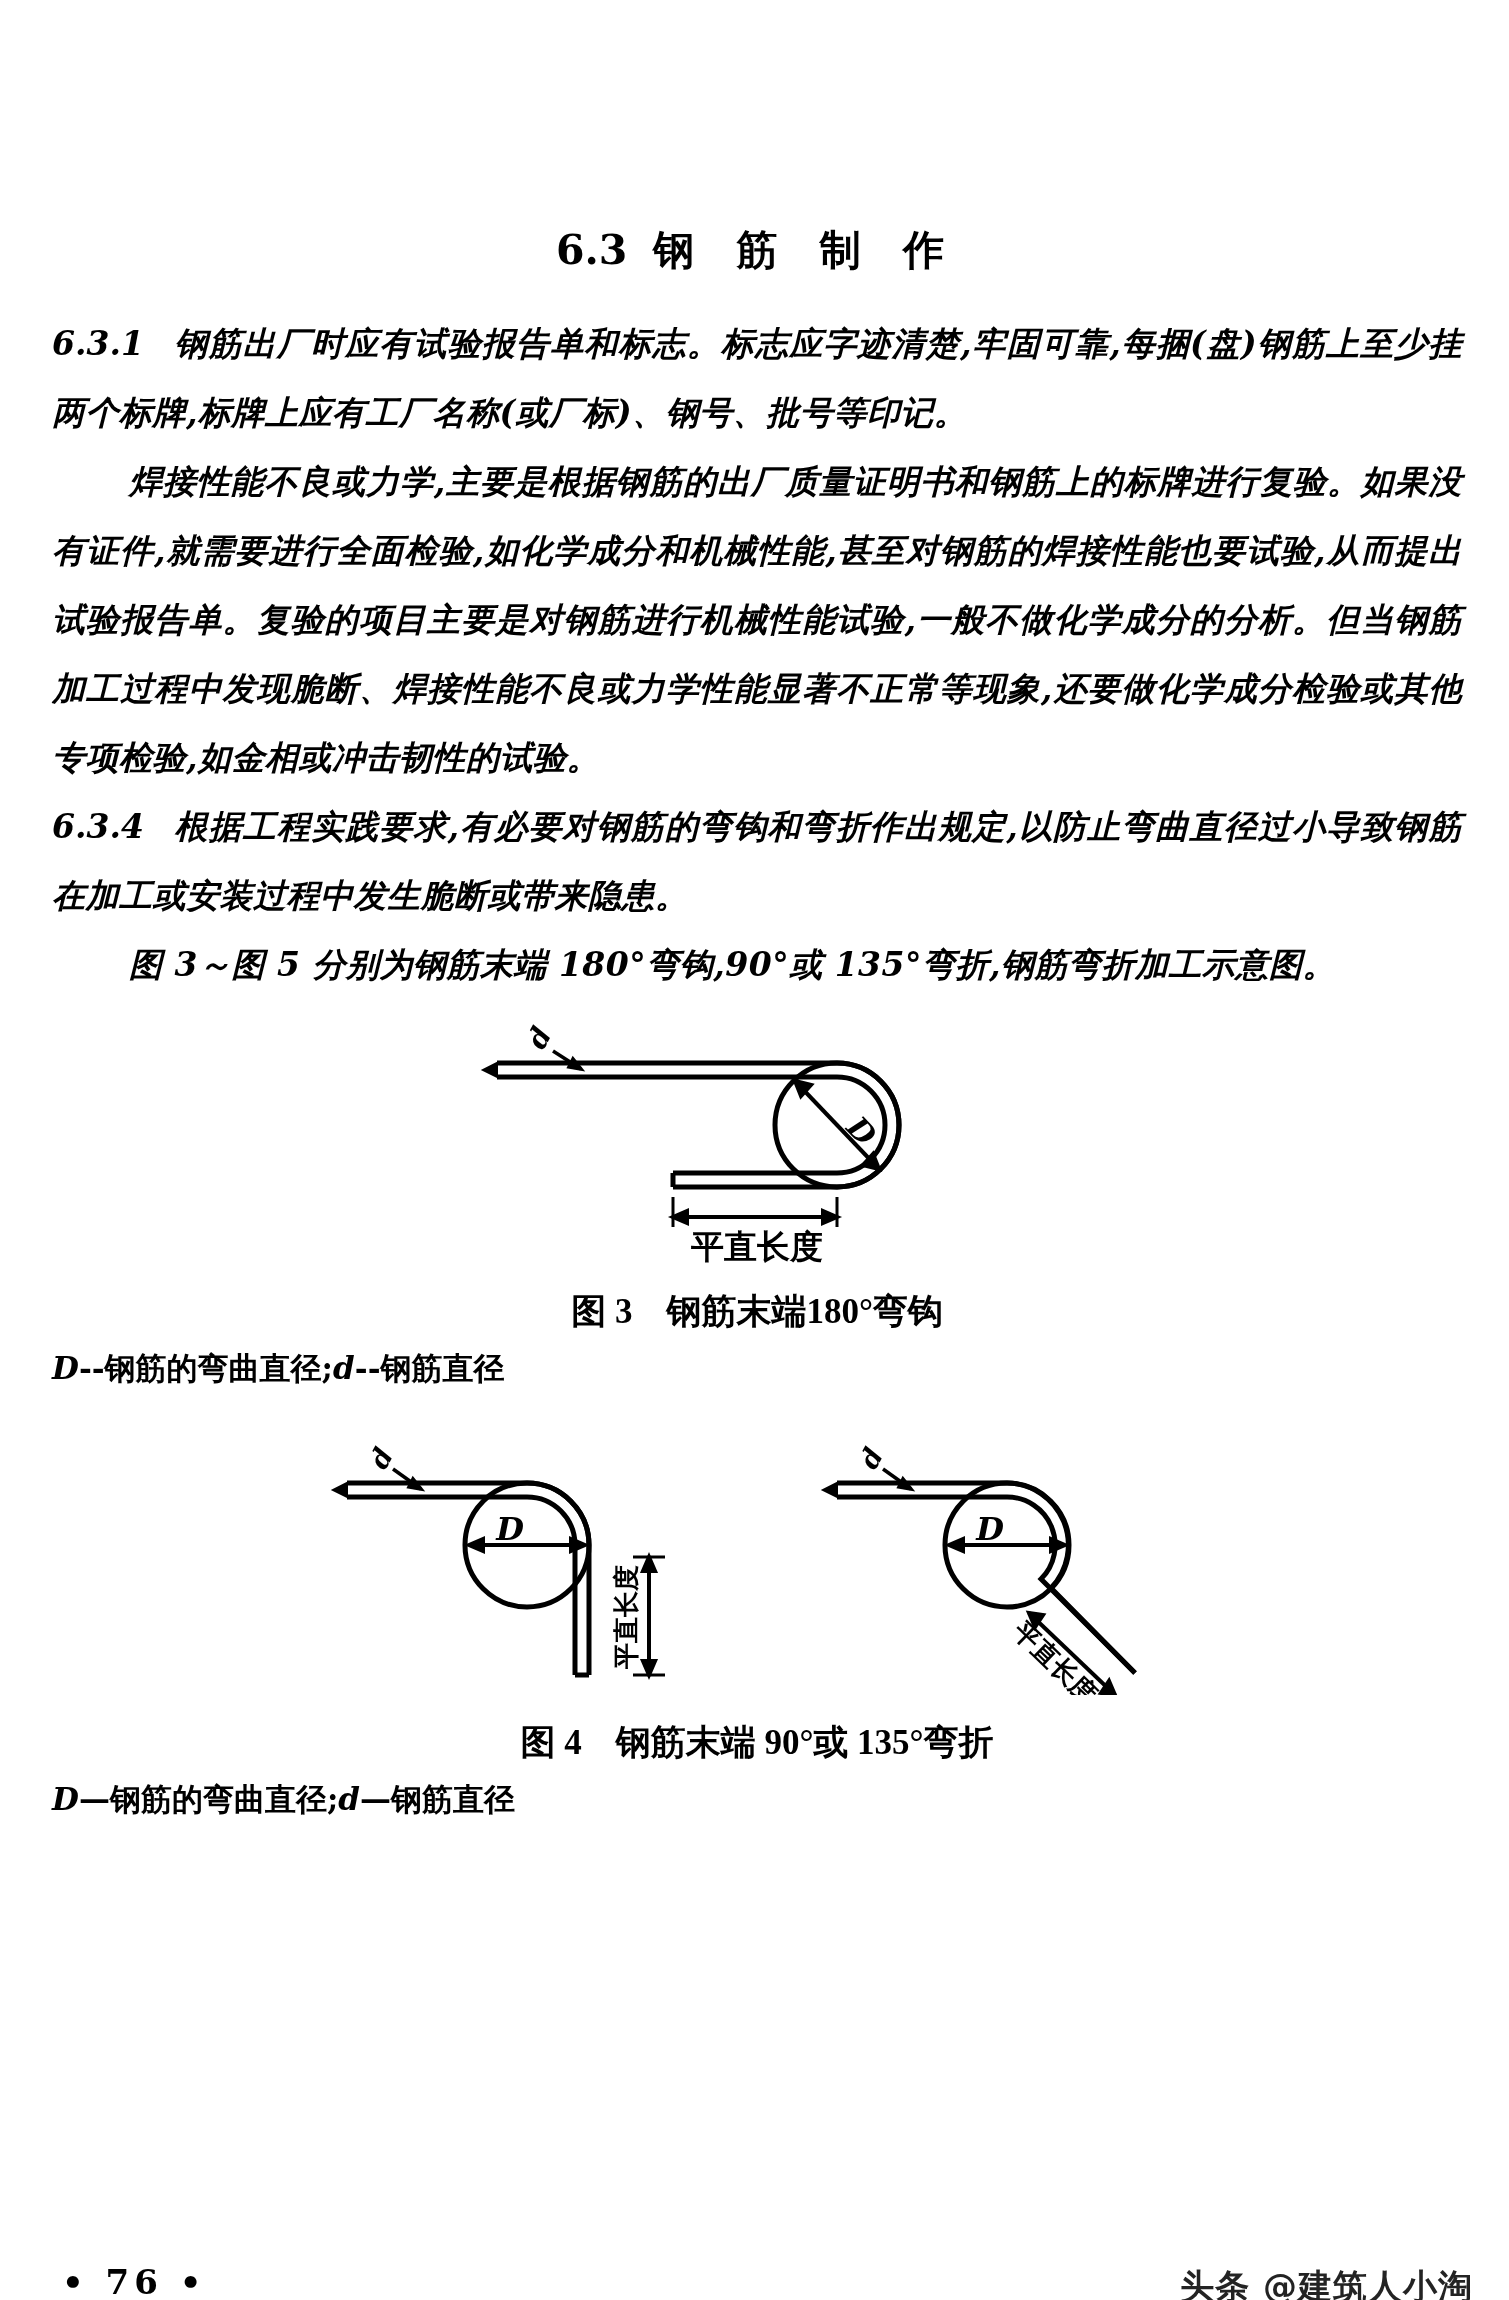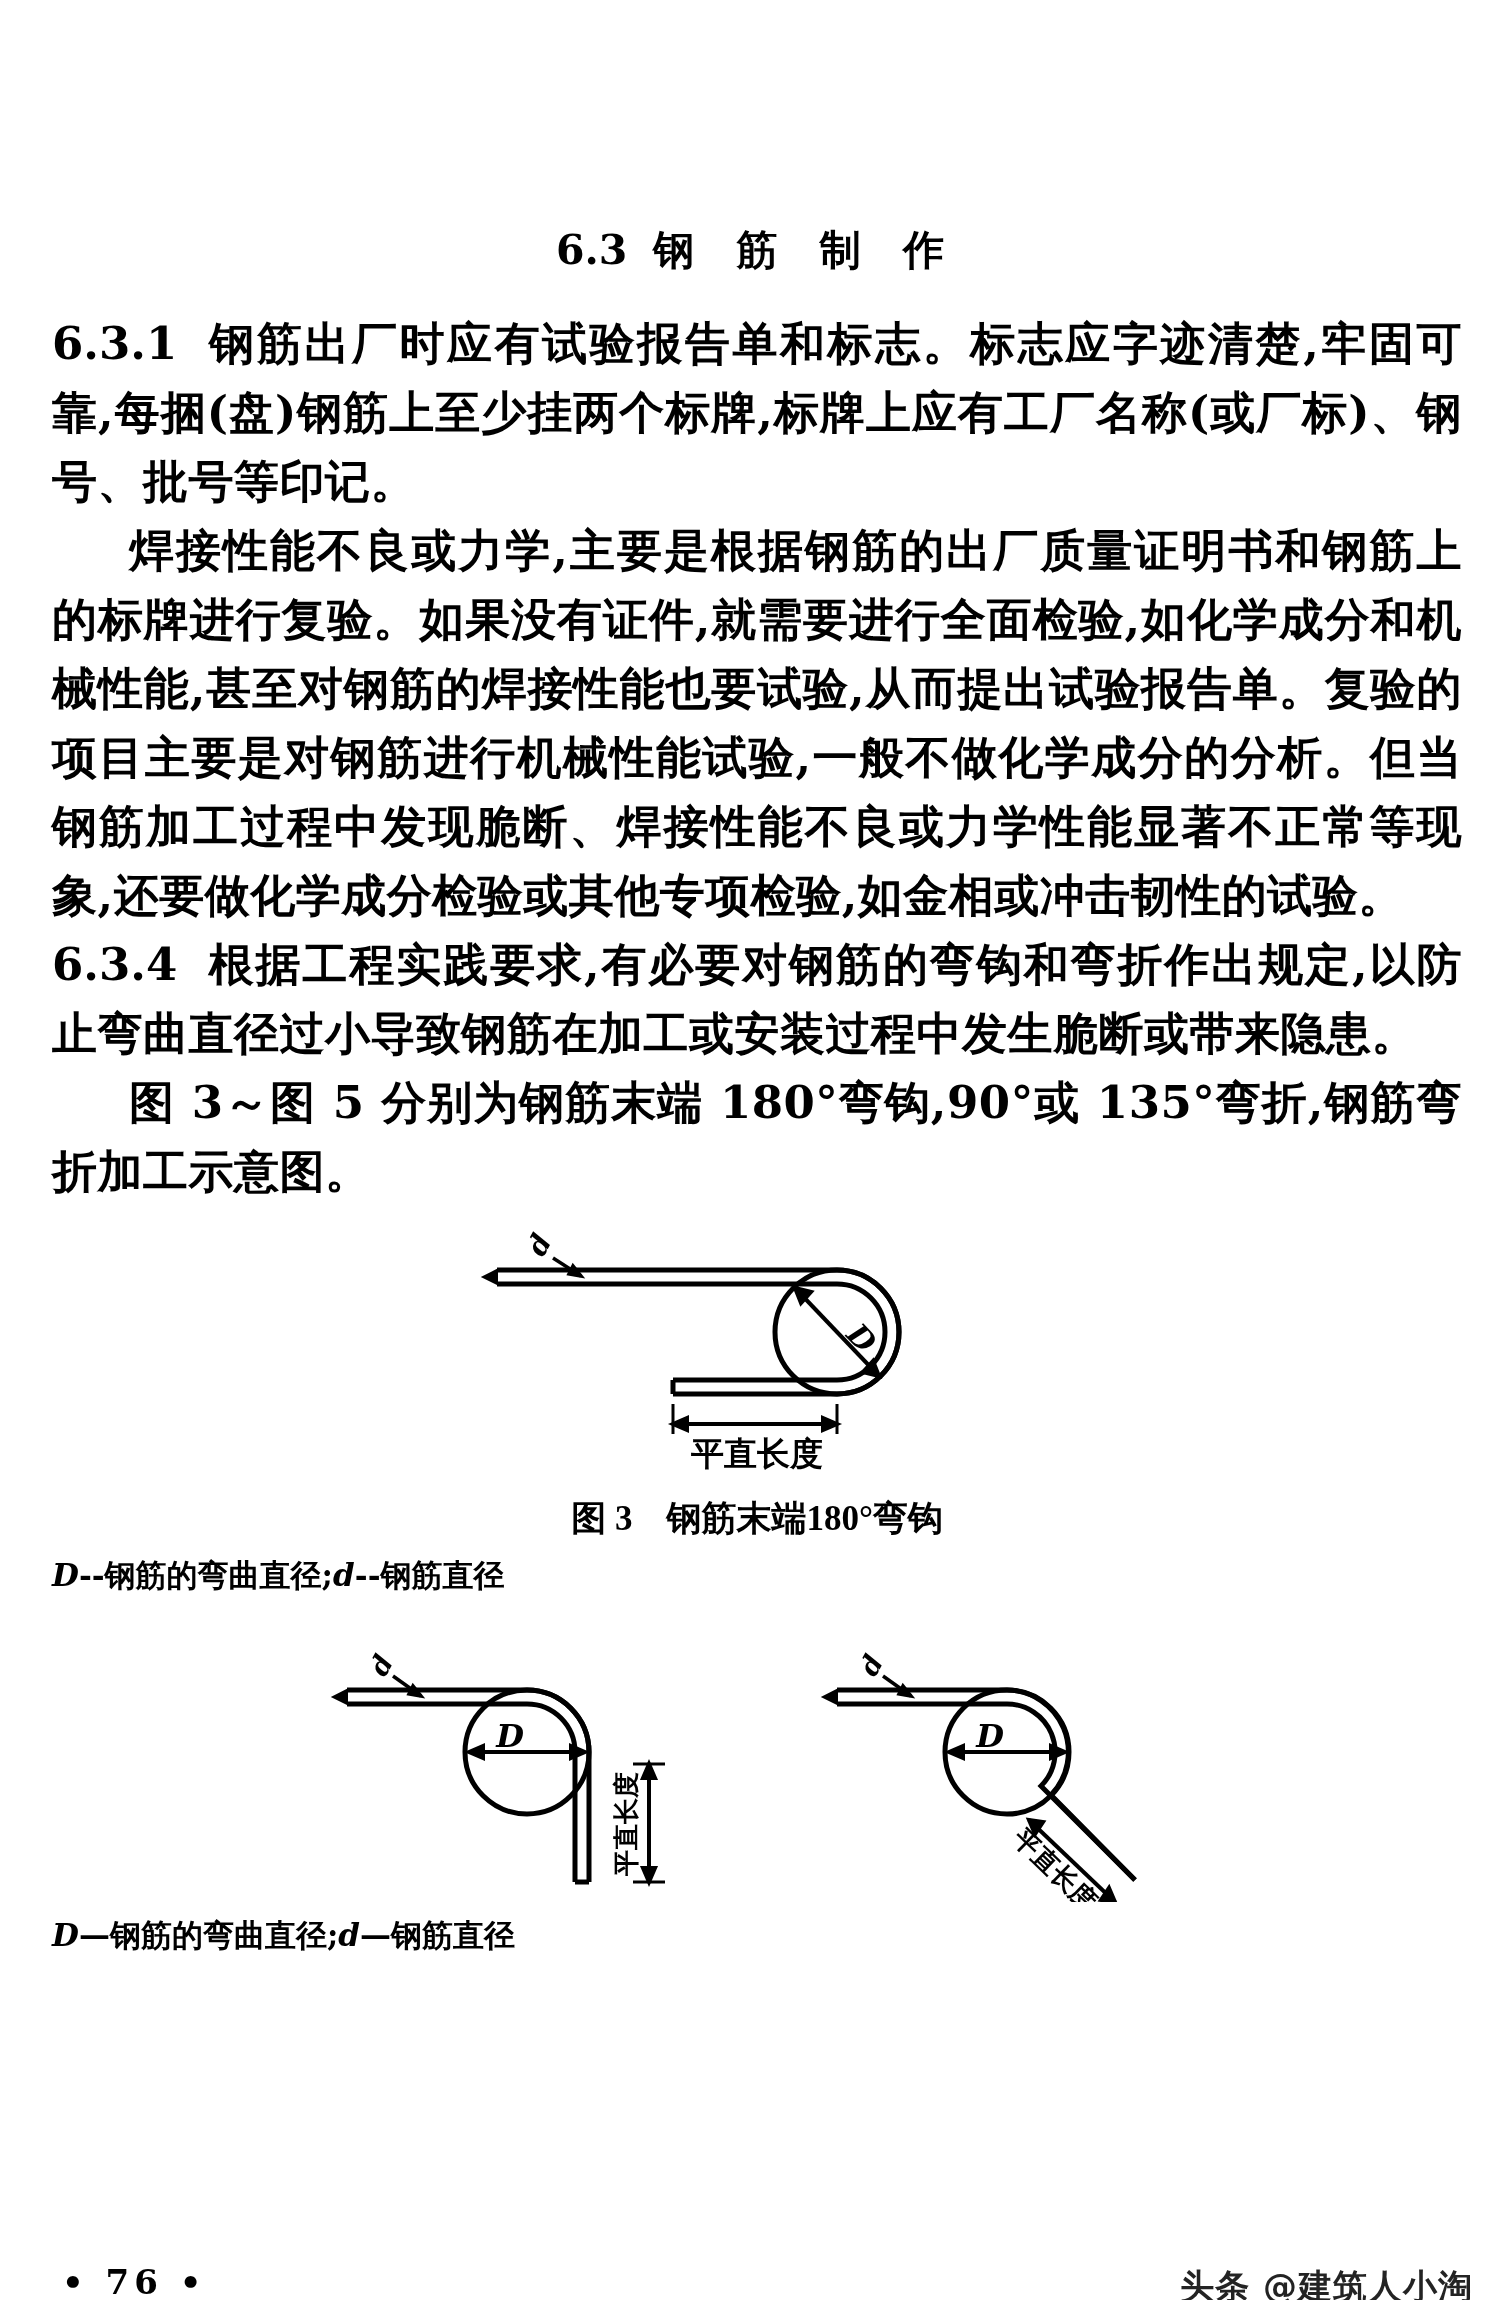--- a/index.html
+++ b/index.html
@@ -40,28 +40,29 @@
   .section-title .num {
     letter-spacing: 0px;
     margin-right: 26px;
   }
   .section-title .cjk {
     letter-spacing: 14px;
   }
 
   
   .para {
-    font-size: 45px;
+    font-size: 33px;
     line-height: 69px;
     text-align: justify;
     text-align-last: left;
     font-weight: bold;
     font-family: "DejaVu Serif", "Liberation Serif", serif;
     letter-spacing: 0.5px;
     margin: 0;
+    font-style: italic;
   }
   .para.first { margin-top: 38px; }
   .para.indent { text-indent: 77px; }
   .clause-num {
     font-weight: bold;
     margin-right: 30px;
     letter-spacing: 0px;
   }
 
   
@@ -240,20 +241,23 @@
             <g stroke="#000" stroke-width="4" fill="#000">
               <line x1="832" y1="168" x2="918" y2="250"></line>
               <path d="M 832 168 L 846 170 L 838 182 Z"></path>
               <path d="M 918 250 L 904 248 L 912 236 Z"></path>
             </g>
             <text x="852" y="224" font-family="'DejaVu Serif', serif" font-size="26" font-weight="bold" fill="#000" text-anchor="middle" transform="rotate(44 852 224)">平直长度</text>
           </g>
         </svg>
       </div>
 
+      <div class="fig-caption" style="margin-top:24px;">
+        <span>图 4</span><span class="gap"></span><span>钢筋末端 90°或 135°弯折</span>
+      </div>
       <div class="fig-note" style="margin-top:12px;">
         <i>D</i><span>—钢筋的弯曲直径;</span><i>d</i><span>—钢筋直径</span>
       </div>
     </div>
 
   </div>
 
   <div class="page-number">• 76 •</div>
   <div class="watermark">头条 @建筑人小淘</div>
 </div>

